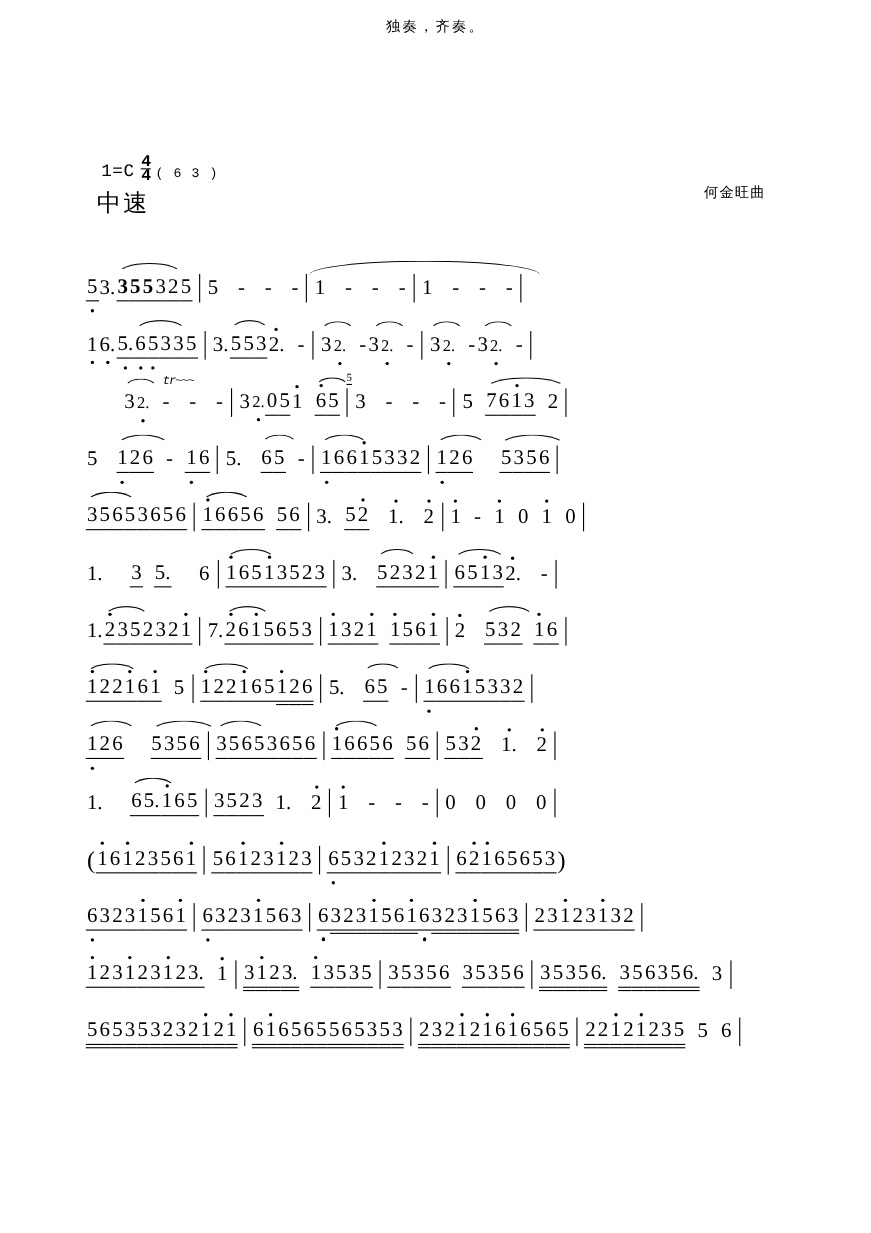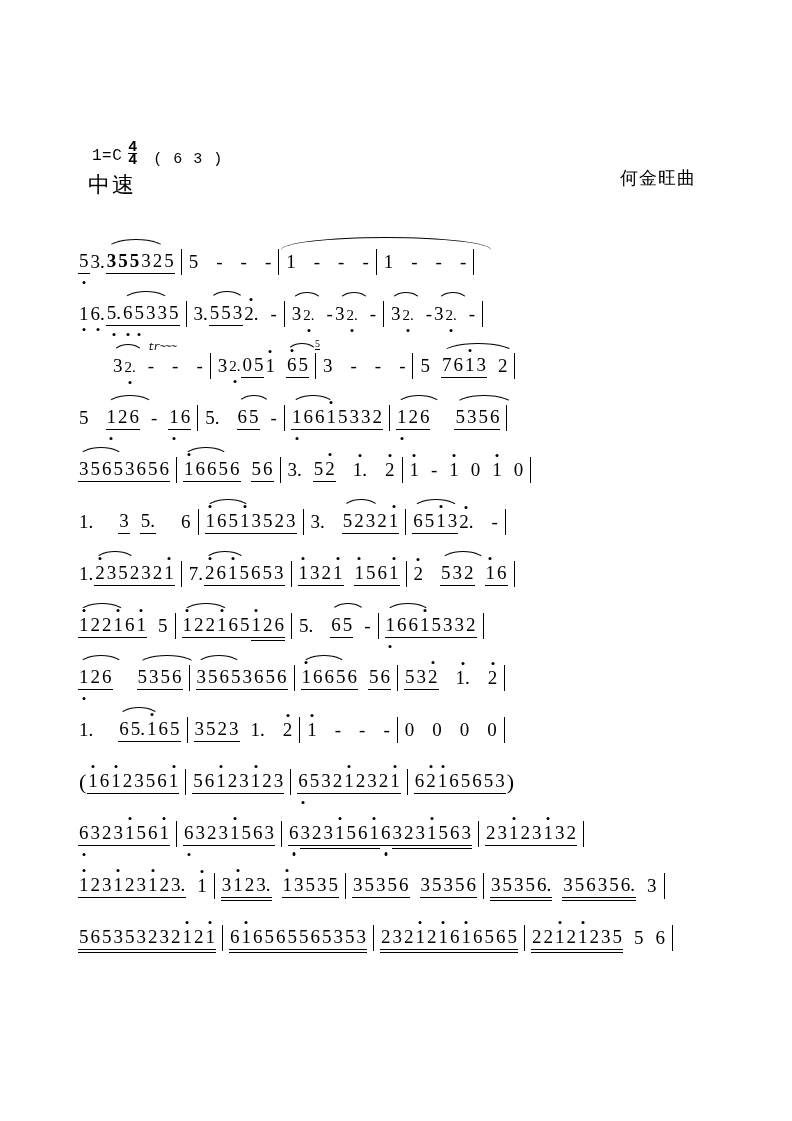--- a/index.html
+++ b/index.html
@@ -38,21 +38,21 @@
     line-height: 22px;
   }
   .subtitle-2 {
     letter-spacing: 2px;
   }
   .composer {
     position: absolute;
     right: 96px;
     top: 152px;
     font-family: "DejaVu Sans", sans-serif;
-    font-size: 18px;
+    font-size: 13px;
     letter-spacing: 1px;
   }
   .keysig {
     position: absolute;
     left: 92px;
     top: 128px;
     font-family: Liberation Mono, monospace;
     font-size: 16px;
     display: flex;
     align-items: flex-start;
@@ -65,23 +65,23 @@
     display: inline-block;
     text-align: center;
     font-size: 15px;
     line-height: 11px;
     margin-left: 6px;
     font-weight: bold;
   }
   .meter .num { display:block; }
   .meter .den { display:block; border-top: 1.6px solid #000; padding-top:1px;}
   .paren {
-    font-size: 15px;
+    font-size: 12px;
     padding-top: 9px;
-    margin-left: 16px;
+    margin-left: 4px;
     letter-spacing: 1px;
   }
   .tempo {
     position: absolute;
     left: 88px;
     top: 156px;
     font-family: "DejaVu Sans", sans-serif;
     font-size: 22px;
     letter-spacing: 2px;
     text-align: right;
@@ -201,20 +201,21 @@
   }
   .grace .gb { border-bottom:1px solid #000; }
 </style>
 </head>
 <body>
 
 <div class="sheet">
 
 
   <div class="subtitle-block">
+    <div class="subtitle-2">独奏，齐奏。</div>
   </div>
 
   <div class="composer">何金旺曲</div>
 
   <div class="keysig">
     <span class="k">1=C</span>
     <span class="meter">
       <span class="num">4</span>
       <span class="den">4</span>
     </span>

